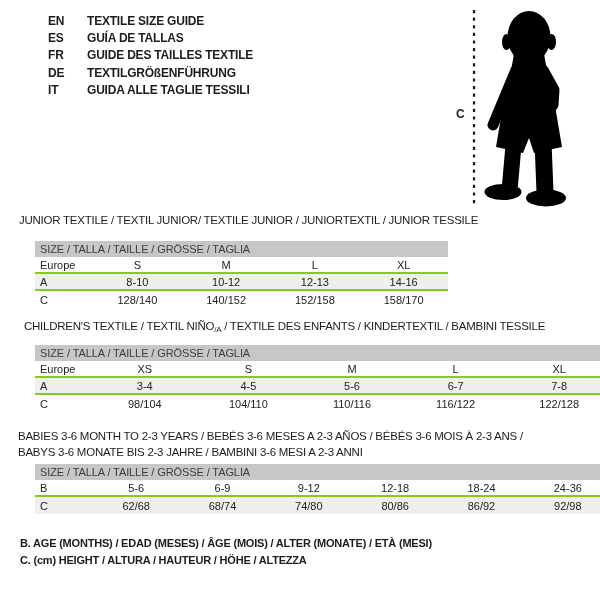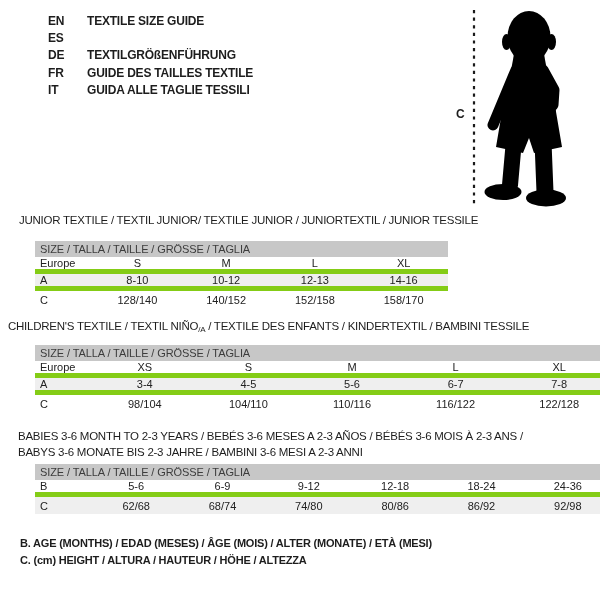--- a/index.html
+++ b/index.html
@@ -16,63 +16,64 @@
   .lang-code{width:39px;}
 
   
   .figure-area{left:450px;top:4px;width:148px;height:208px;}
   .figure-area svg{position:absolute;left:0;top:0;}
   .c-label{position:absolute;left:6px;top:103px;font-size:12px;font-weight:bold;}
 
   
   .tbl-title{font-weight:normal;font-size:11.5px;letter-spacing:-0.25px;white-space:nowrap;}
   #t1-title{left:19px;top:214px;}
-  #t2-title{left:8px;top:320px;}
+  #t2-title{left:24px;top:320px;}
   #t3-title{left:18px;top:428px;line-height:16px;white-space:normal;width:570px;}
   .subscript{font-size:8px;vertical-align:-2px;}
 
   
   .size-table{left:15px;margin-left:20px;}
   #t1{top:241px;width:413px;}
   #t2{top:345px;width:576px;}
   #t3{top:464px;width:576px;}
   .size-bar{
     height:16px;background:#c7c7c7;display:flex;align-items:center;
     padding-left:5px;font-size:11px;color:#3c3c3c;letter-spacing:-0.1px;box-sizing:border-box;
   }
   .t-row{
     display:flex;align-items:center;height:17px;font-size:11px;
-    border-bottom:5px solid #84cc16;box-sizing:border-box;color:#222;
+    border-bottom:2px solid #84cc16;box-sizing:border-box;color:#222;
   }
   .t-row:last-child{border-bottom:none;}
   .t-row.stripe{background:#efefef;}
   .t-label{width:53px;padding-left:5px;flex:none;}
   .t-cell{flex:1;text-align:center;}
 
   
   .legend{left:20px;top:535px;font-size:11px;font-weight:bold;line-height:17.2px;letter-spacing:-0.2px;}
 </style>
 </head>
 <body>
 
 <div class="abs lang-list">
   <div class="lang-row">
     <span class="lang-code">EN</span>
     <span>TEXTILE SIZE GUIDE</span>
   </div>
   <div class="lang-row">
     <span class="lang-code">ES</span>
+    <span>GUÍA DE TALLAS</span>
+  </div>
+  <div class="lang-row">
+    <span class="lang-code">FR</span>
+    <span>GUIDE DES TAILLES TEXTILE</span>
   </div>
   <div class="lang-row">
     <span class="lang-code">DE</span>
     <span>TEXTILGRÖßENFÜHRUNG</span>
-  </div>
-  <div class="lang-row">
-    <span class="lang-code">FR</span>
-    <span>GUIDE DES TAILLES TEXTILE</span>
   </div>
   <div class="lang-row">
     <span class="lang-code">IT</span>
     <span>GUIDA ALLE TAGLIE TESSILI</span>
   </div>
 </div>
 
 <div class="abs figure-area">
   <svg width="148" height="208" viewBox="0 0 148 208">
     <line x1="24" y1="6" x2="24" y2="203" stroke="#1a1a1a" stroke-width="2.2" stroke-dasharray="3.2 4.4"></line>

